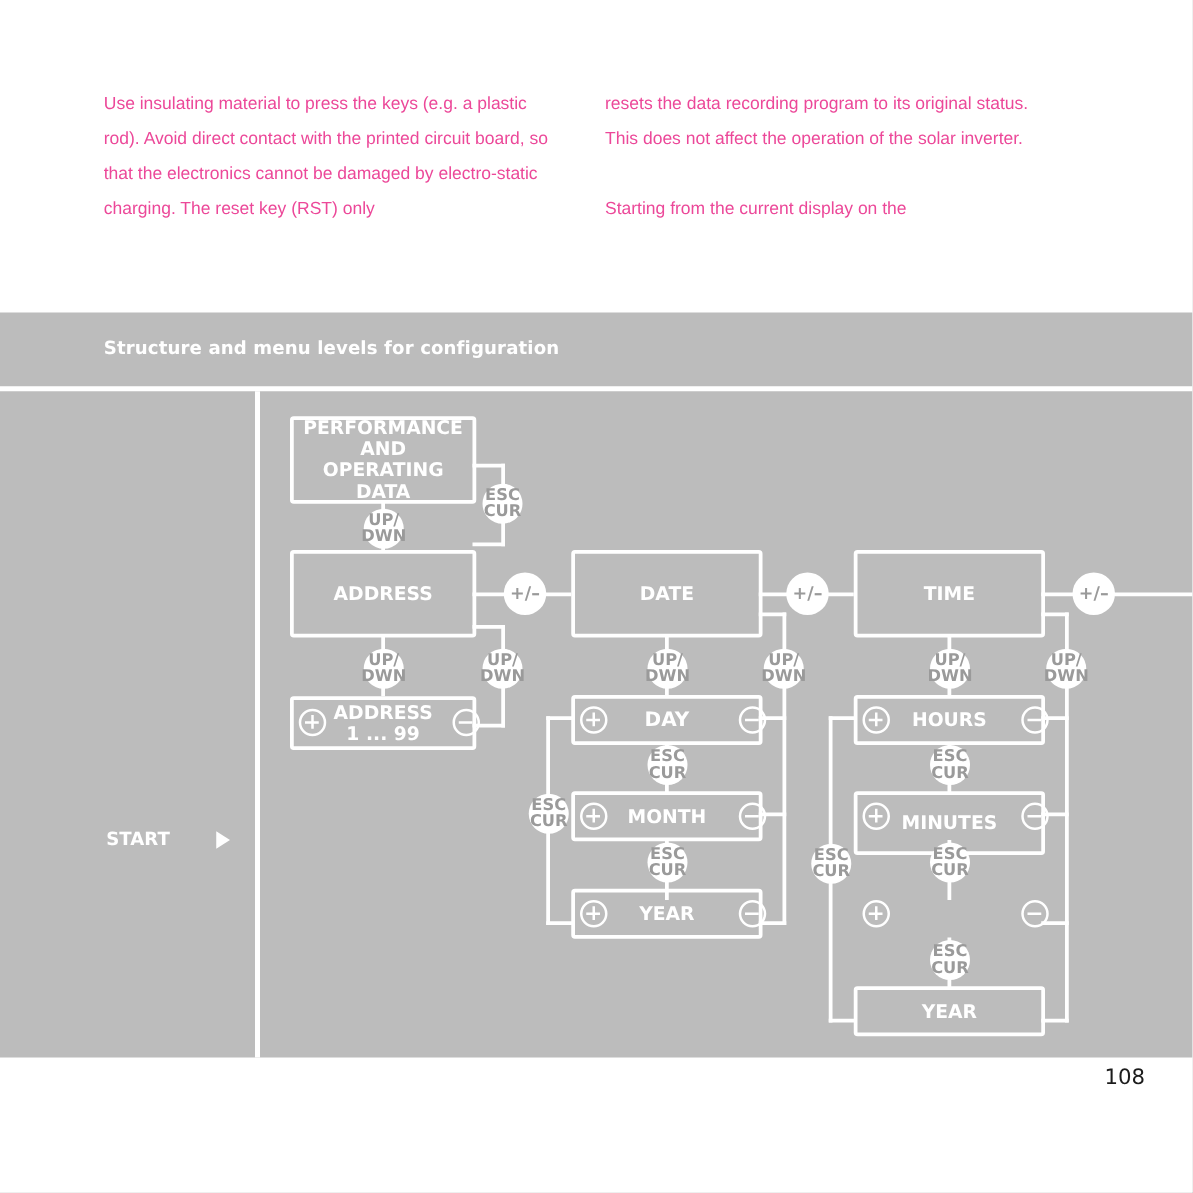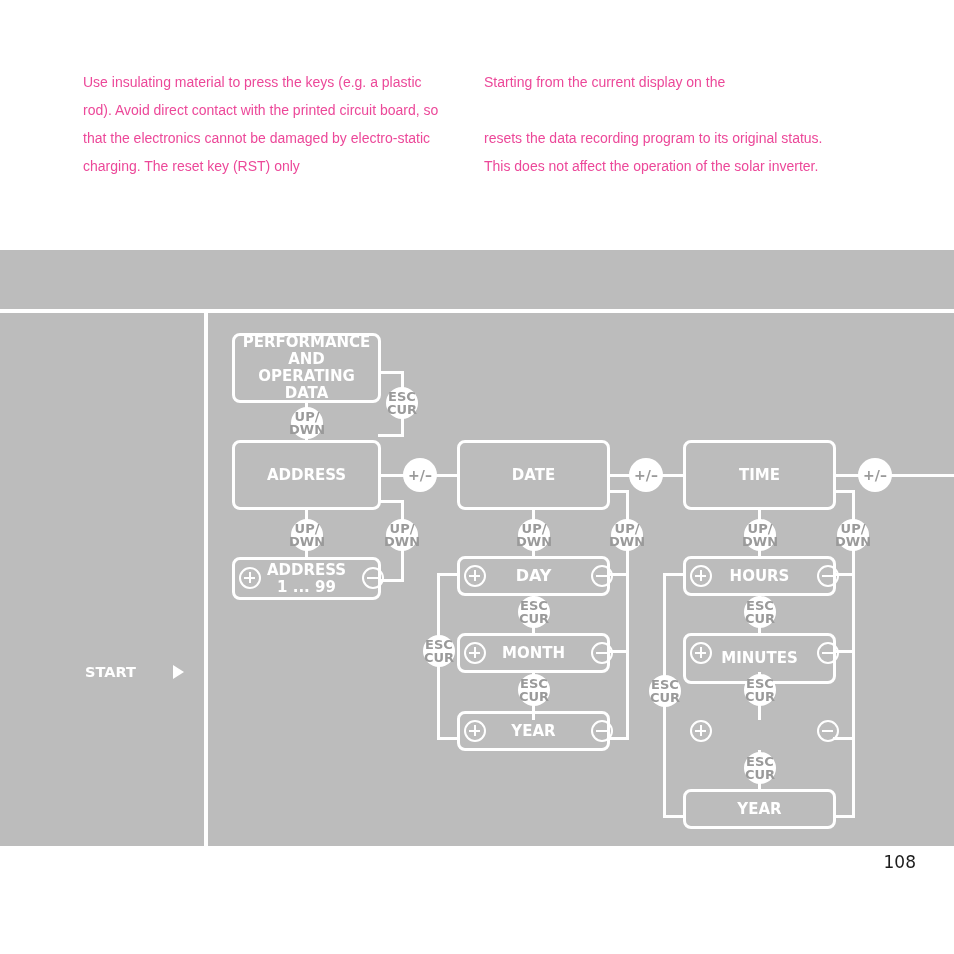--- a/index.html
+++ b/index.html
@@ -80,21 +80,21 @@
     border-left: 11px solid #ffffff;
     border-top: 7px solid transparent;
     border-bottom: 7px solid transparent;
   }
 
   
   .node {
     position: absolute;
     box-sizing: border-box;
     border: 3px solid #ffffff;
-    border-radius: 8px;
+    border-radius: 3px;
     color: #ffffff;
     font-weight: bold;
     font-family: "DejaVu Sans", sans-serif;
     display: flex;
     align-items: center;
     justify-content: center;
     text-align: center;
     line-height: 1.12;
     z-index: 5;
   }
@@ -141,26 +141,29 @@
     z-index: 3;
   }
 </style>
 </head>
 <body>
 
 <div class="text-col" id="col-left">
   <p>Use insulating material to press the keys (e.g. a plastic rod). Avoid direct contact with the printed circuit board, so that the electronics cannot be damaged by electro-static charging. The reset key (RST) only</p>
 </div>
 <div class="text-col" id="col-right">
+  <p>resets the data recording program to its original status. This does not affect the operation of the solar inverter.</p>
   <p>Starting from the current display on the</p>
-  <p>resets the data recording program to its original status. This does not affect the operation of the solar inverter.</p>
 </div>
 
 <div id="diagram-band">
 
+  <div id="band-header">
+    <div id="band-title">Structure and menu levels for configuration</div>
+  </div>
   <div id="header-rule"></div>
   <div id="col-divider"></div>
 
   <div id="start-label">START</div>
   <div id="start-arrow"></div>
 
   <div class="wire" style="left:378px; top:121px; width:26px; height:3px;"></div>
   <div class="wire" style="left:401px; top:121px; width:3px; height:66px;"></div>
   <div class="wire" style="left:378px; top:184px; width:26px; height:3px;"></div>
 

